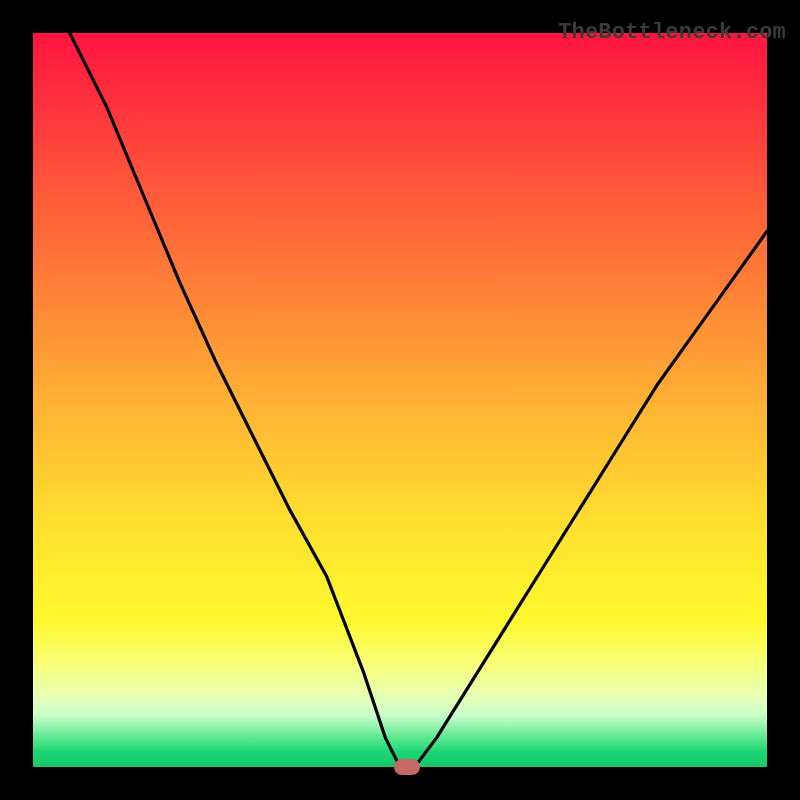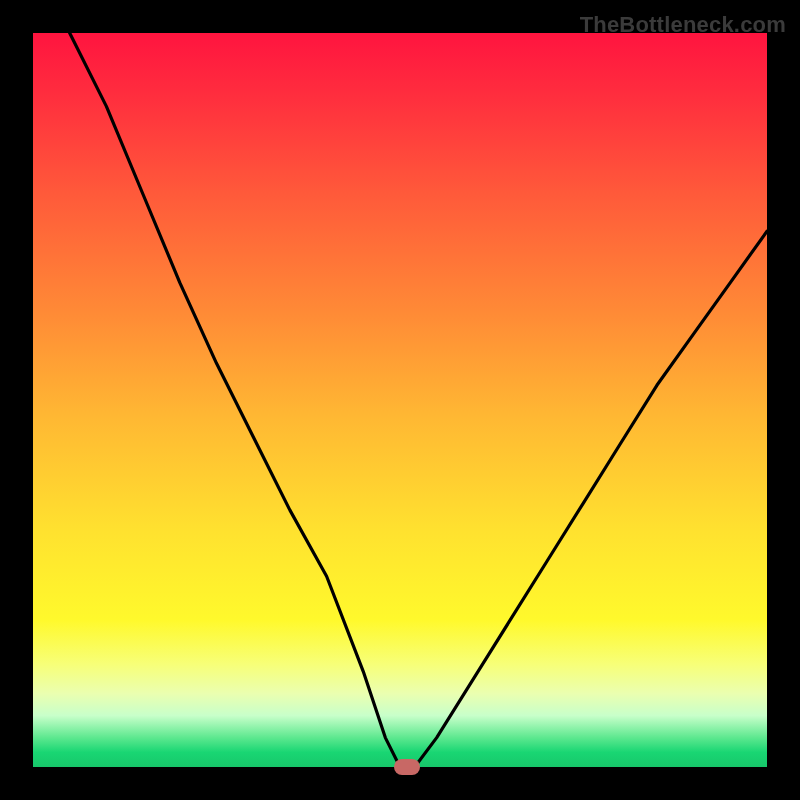--- a/index.html
+++ b/index.html
@@ -36,27 +36,28 @@
       #f7ff78 86%,
       #eaffb0 90%,
       #c8ffca 93%,
       #5de88f 96%,
       #19d673 98%,
       #17c76a 100%
     );
   }
   .watermark {
     position: absolute;
-    top: 12px;
+    top: 20px;
     right: 14px;
     color: #3b3b3b;
     font-size: 22px;
     font-weight: 600;
     letter-spacing: 0.2px;
     text-align: center;
+    font-family: Liberation Mono, monospace;
   }
   .curve-svg {
     position: absolute;
     left: 0;
     top: 0;
     width: 100%;
     height: 100%;
     pointer-events: none;
   }
   .marker {

